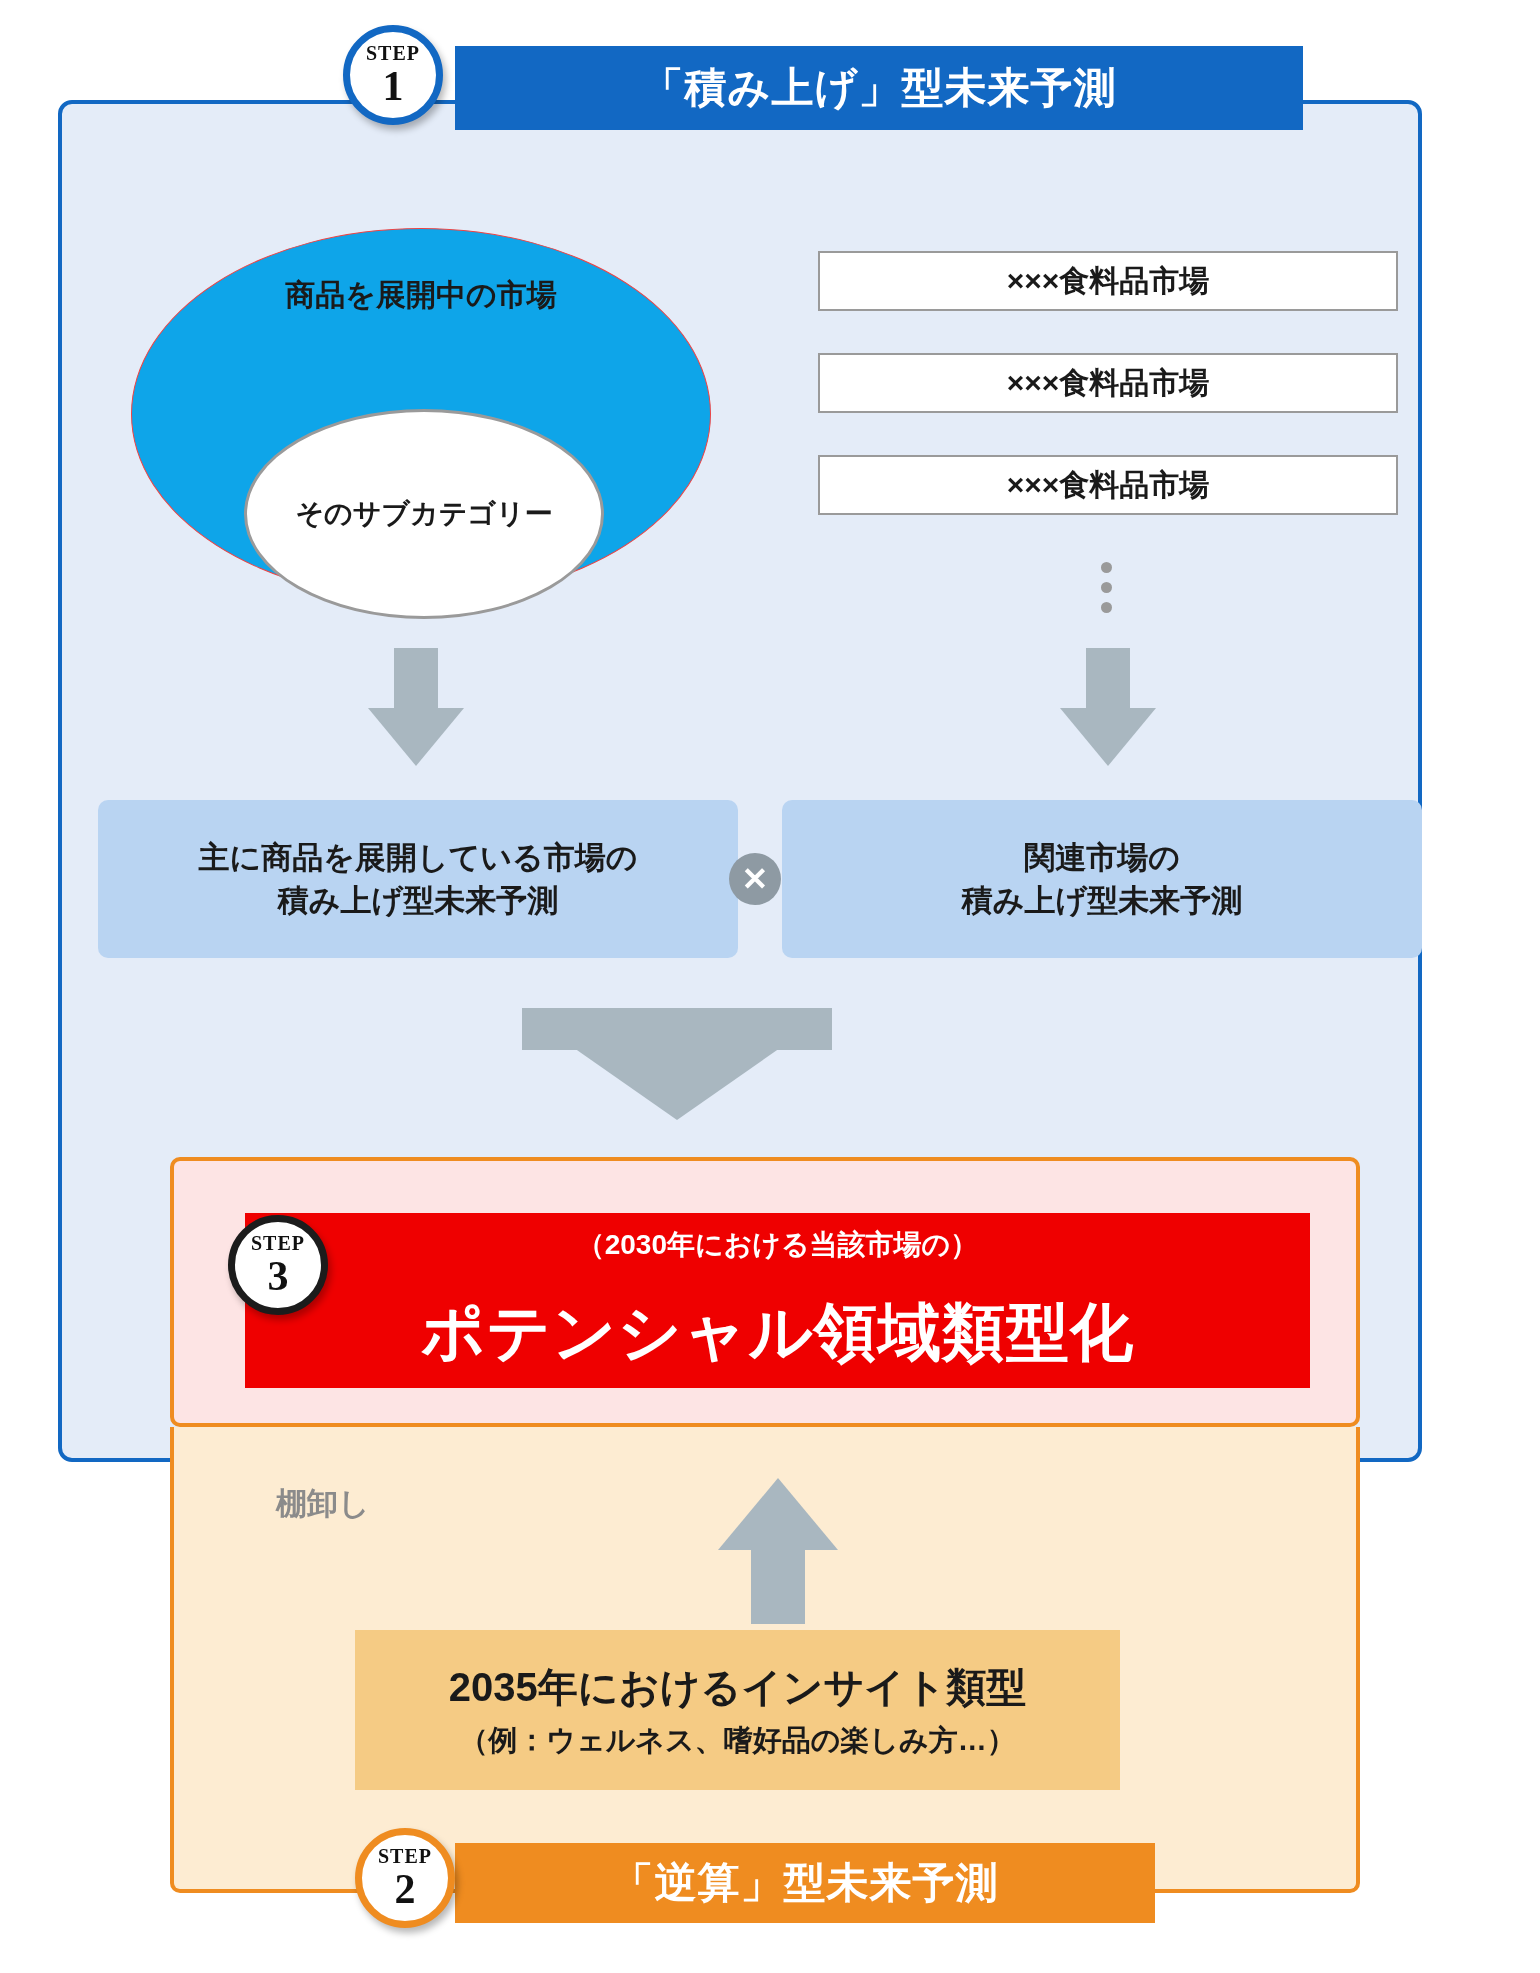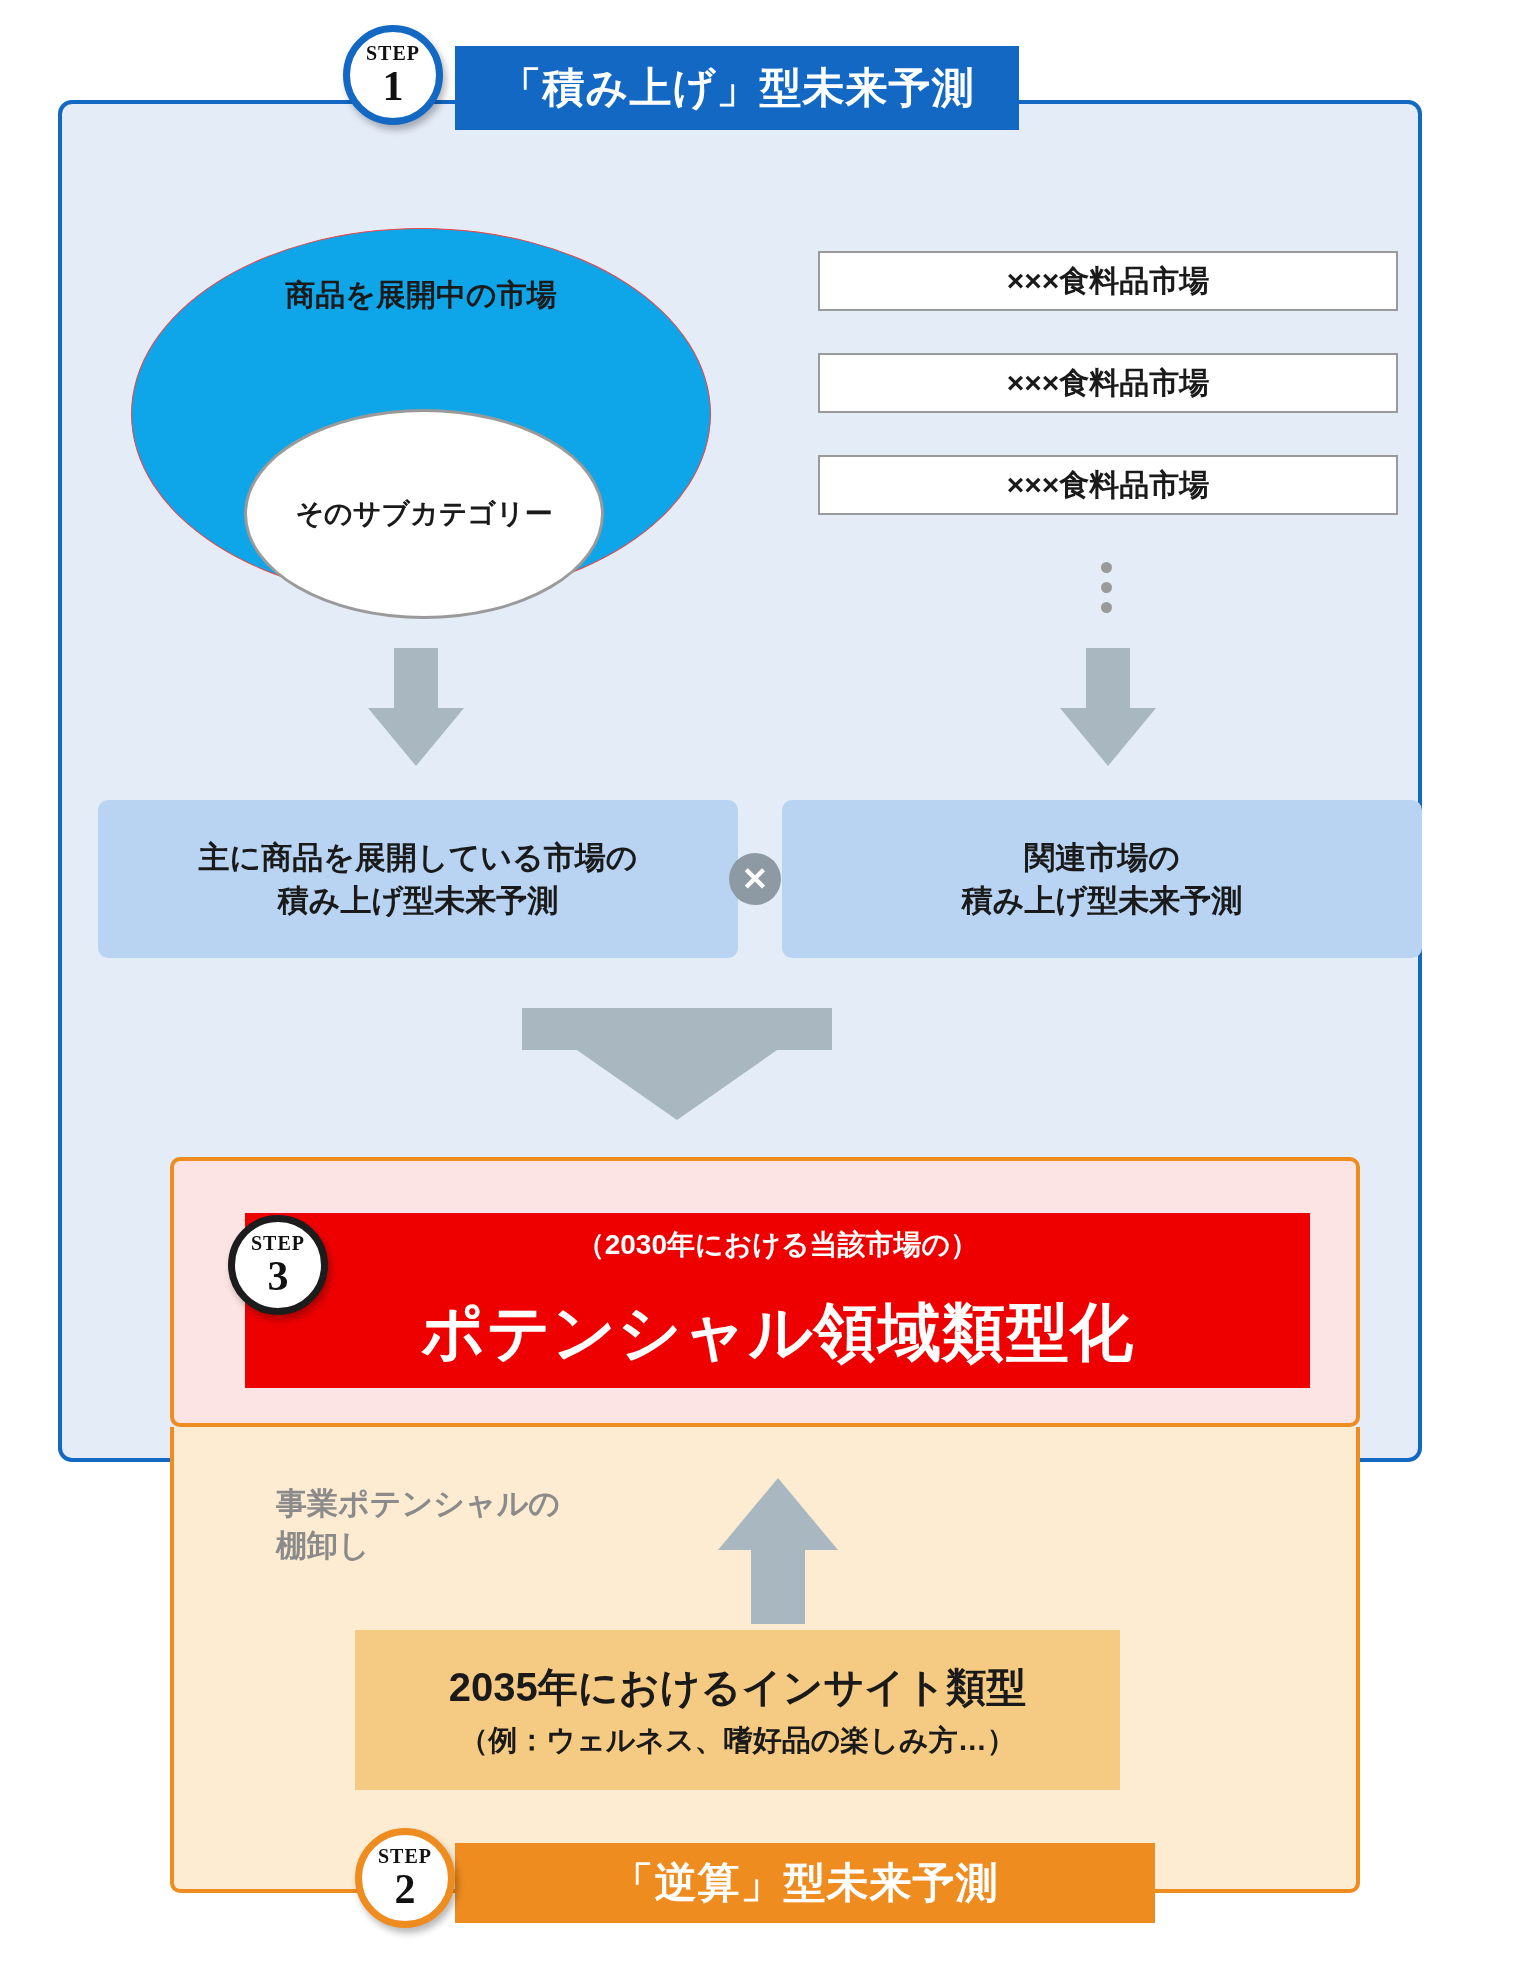--- a/index.html
+++ b/index.html
@@ -31,21 +31,21 @@
     background: #e4ecf8;
     border: 4px solid #1268c3;
     border-radius: 14px;
     box-sizing: border-box;
   }
 
   .ribbon-blue {
     position: absolute;
     left: 455px;
     top: 46px;
-    width: 564px;
+    width: 848px;
     height: 84px;
     background: #1268c3;
     display: flex;
     align-items: center;
     justify-content: center;
   }
   .ribbon-blue .ribbon-text {
     color: #ffffff;
     font-size: 42px;
     font-weight: bold;
@@ -437,21 +437,20 @@
   </div>
 
   <div class="arrow-wide">
     <div class="shaft"></div>
       <div class="head"></div>
   </div>
 
   <div class="panel-step2"></div>
 
   <div class="panel-step2-note">
-    <div>事業ポテンシャルの</div>
     <div>棚卸し</div>
   </div>
 
   <div class="arrow-up">
     <div class="head"></div>
       <div class="shaft"></div>
   </div>
 
   <div class="insight-box">
     <div class="title">2035年におけるインサイト類型</div>

